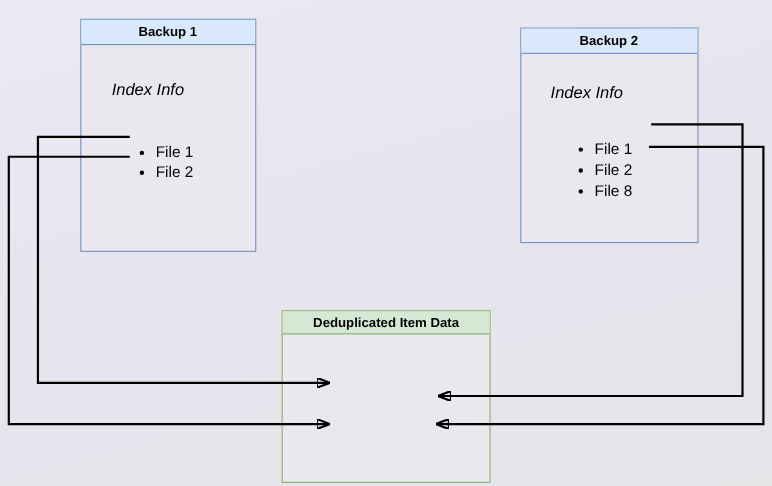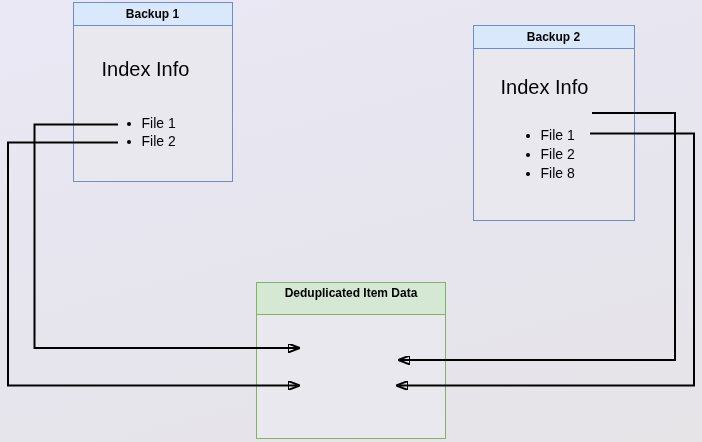--- a/index.html
+++ b/index.html
@@ -16,30 +16,30 @@
   .box { position: absolute; border: 1.5px solid; }
   .box.blue  { border-color: #6f8fc2; background: #e9e8ee; }
   .box.green { border-color: #82b366; background: #e9e8ee; }
   .box-header {
     font-size: 12px;
     font-weight: bold;
     text-align: center;
     width: 100%;
   }
   .blue  .box-header { background: #dae8fc; border-bottom: 1.5px solid #6f8fc2; height: 23px; line-height: 22px; }
-  .green .box-header { background: #d5e8d4; border-bottom: 1.5px solid #82b366; height: 32px; line-height: 20px; }
-  .index-label { position: absolute; font-size: 20px; }
+  .green .box-header { background: #d5e8d4; border-bottom: 1.5px solid #82b366; height: 21px; line-height: 20px; }
+  .index-label { position: absolute; font-size: 15px; font-style: italic; }
   .box ul {
     position: absolute;
     margin: 0;
     padding: 0 0 0 22px;
     list-style: disc;
     font-size: 14px;
   }
-  #backup1-box { left: 72.5px; top: 2px;   width: 160px; height: 180px; }
+  #backup1-box { left: 72.5px; top: 17px;   width: 160px; height: 212px; }
   #backup2-box { left: 472.5px; top: 3px;  width: 162px; height: 196px; margin-top: 22px; }
   #dedup-box   { left: 256px;  top: 282px; width: 190px; height: 157px; }
 
   #backup1-index { left: 28px; top: 55px; }
   #backup2-index { left: 27px; top: 50px; }
 
   #backup1-list { left: 46px; top: 111px; line-height: 18px; }
   #backup2-list { left: 45px; top: 100px; line-height: 19px; }
   #dedup-list   { left: 42px; top: 55px;  line-height: 18.5px; }
 

